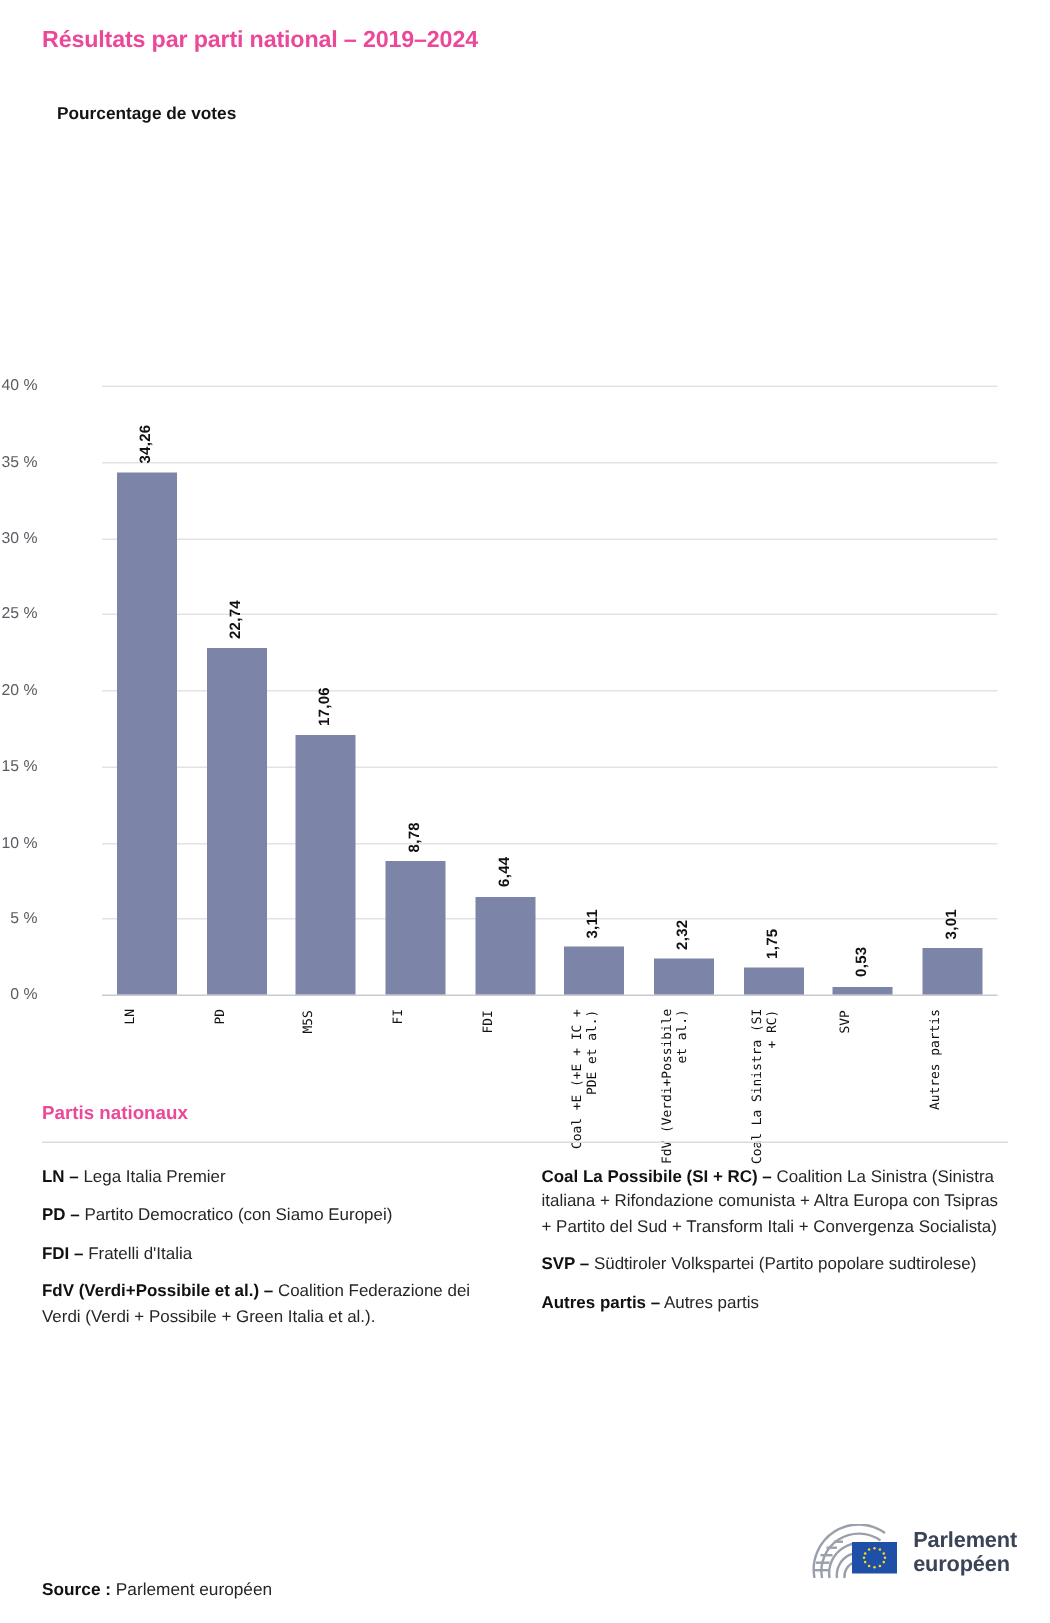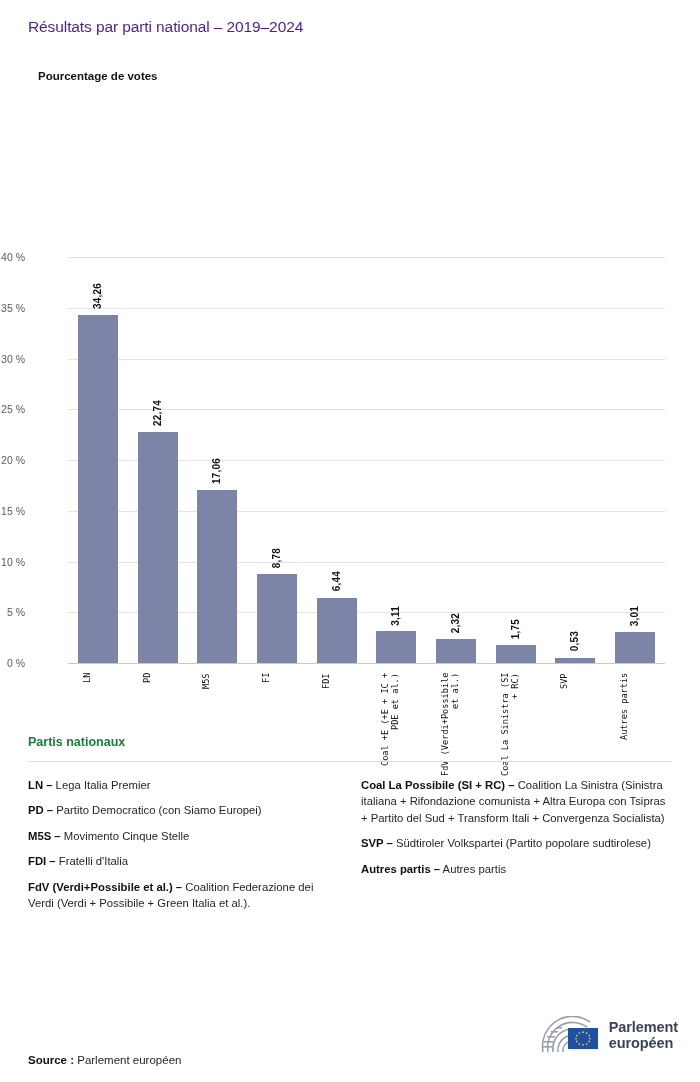--- a/index.html
+++ b/index.html
@@ -13,23 +13,23 @@
     font-family: "Liberation Sans", sans-serif;
     color: #1a1a1a;
     position: relative;
     overflow: hidden;
   }
 
   
   .header { padding: 18px 28px 0 28px; }
   .title {
     font-size: 15.5px;
-    font-weight: normal;
+    font-weight: bold;
     letter-spacing: -0.1px;
-    color: #4c1d95;
+    color: #ec4899;
     margin: 0;
   }
   .subtitle {
     font-size: 14px;
     font-weight: normal;
     color: #2b2b2b;
     margin: 11px 0 0 0;
   }
   .axis-title {
     font-size: 11.5px;
@@ -102,21 +102,21 @@
   
   .legend {
     position: absolute;
     left: 28px;
     top: 735px;
     width: 644px;
   }
   .legend-title {
     font-size: 12.5px;
     font-weight: bold;
-    color: #15803d;
+    color: #ec4899;
     margin: 0 0 12px 0;
   }
   .legend-rule {
     height: 1px;
     background: #dcdcdf;
     width: 100%;
     margin-bottom: 15px;
   }
   .legend-cols {
     display: flex;
@@ -241,21 +241,20 @@
     </div>
 </div>
 
 <div class="legend">
   <div class="legend-title">Partis nationaux</div>
   <div class="legend-rule"></div>
   <div class="legend-cols">
     <div class="legend-col" id="legend-left">
         <div class="legend-item"><b>LN –</b><span> Lega Italia Premier</span></div>
         <div class="legend-item"><b>PD –</b><span> Partito Democratico (con Siamo Europei)</span></div>
-        <div class="legend-item"><b>M5S –</b><span> Movimento Cinque Stelle</span></div>
         <div class="legend-item"><b>FDI –</b><span> Fratelli d'Italia</span></div>
         <div class="legend-item"><b>FdV (Verdi+Possibile et al.) –</b><span> Coalition Federazione dei Verdi (Verdi + Possibile + Green Italia et al.).</span></div>
       </div>
     <div class="legend-col" id="legend-right">
         <div class="legend-item"><b>Coal La Possibile (SI + RC) –</b><span> Coalition La Sinistra (Sinistra italiana + Rifondazione comunista + Altra Europa con Tsipras + Partito del Sud + Transform Itali + Convergenza Socialista)</span></div>
         <div class="legend-item"><b>SVP –</b><span> Südtiroler Volkspartei (Partito popolare sudtirolese)</span></div>
         <div class="legend-item"><b>Autres partis –</b><span> Autres partis</span></div>
       </div>
   </div>
 </div>

